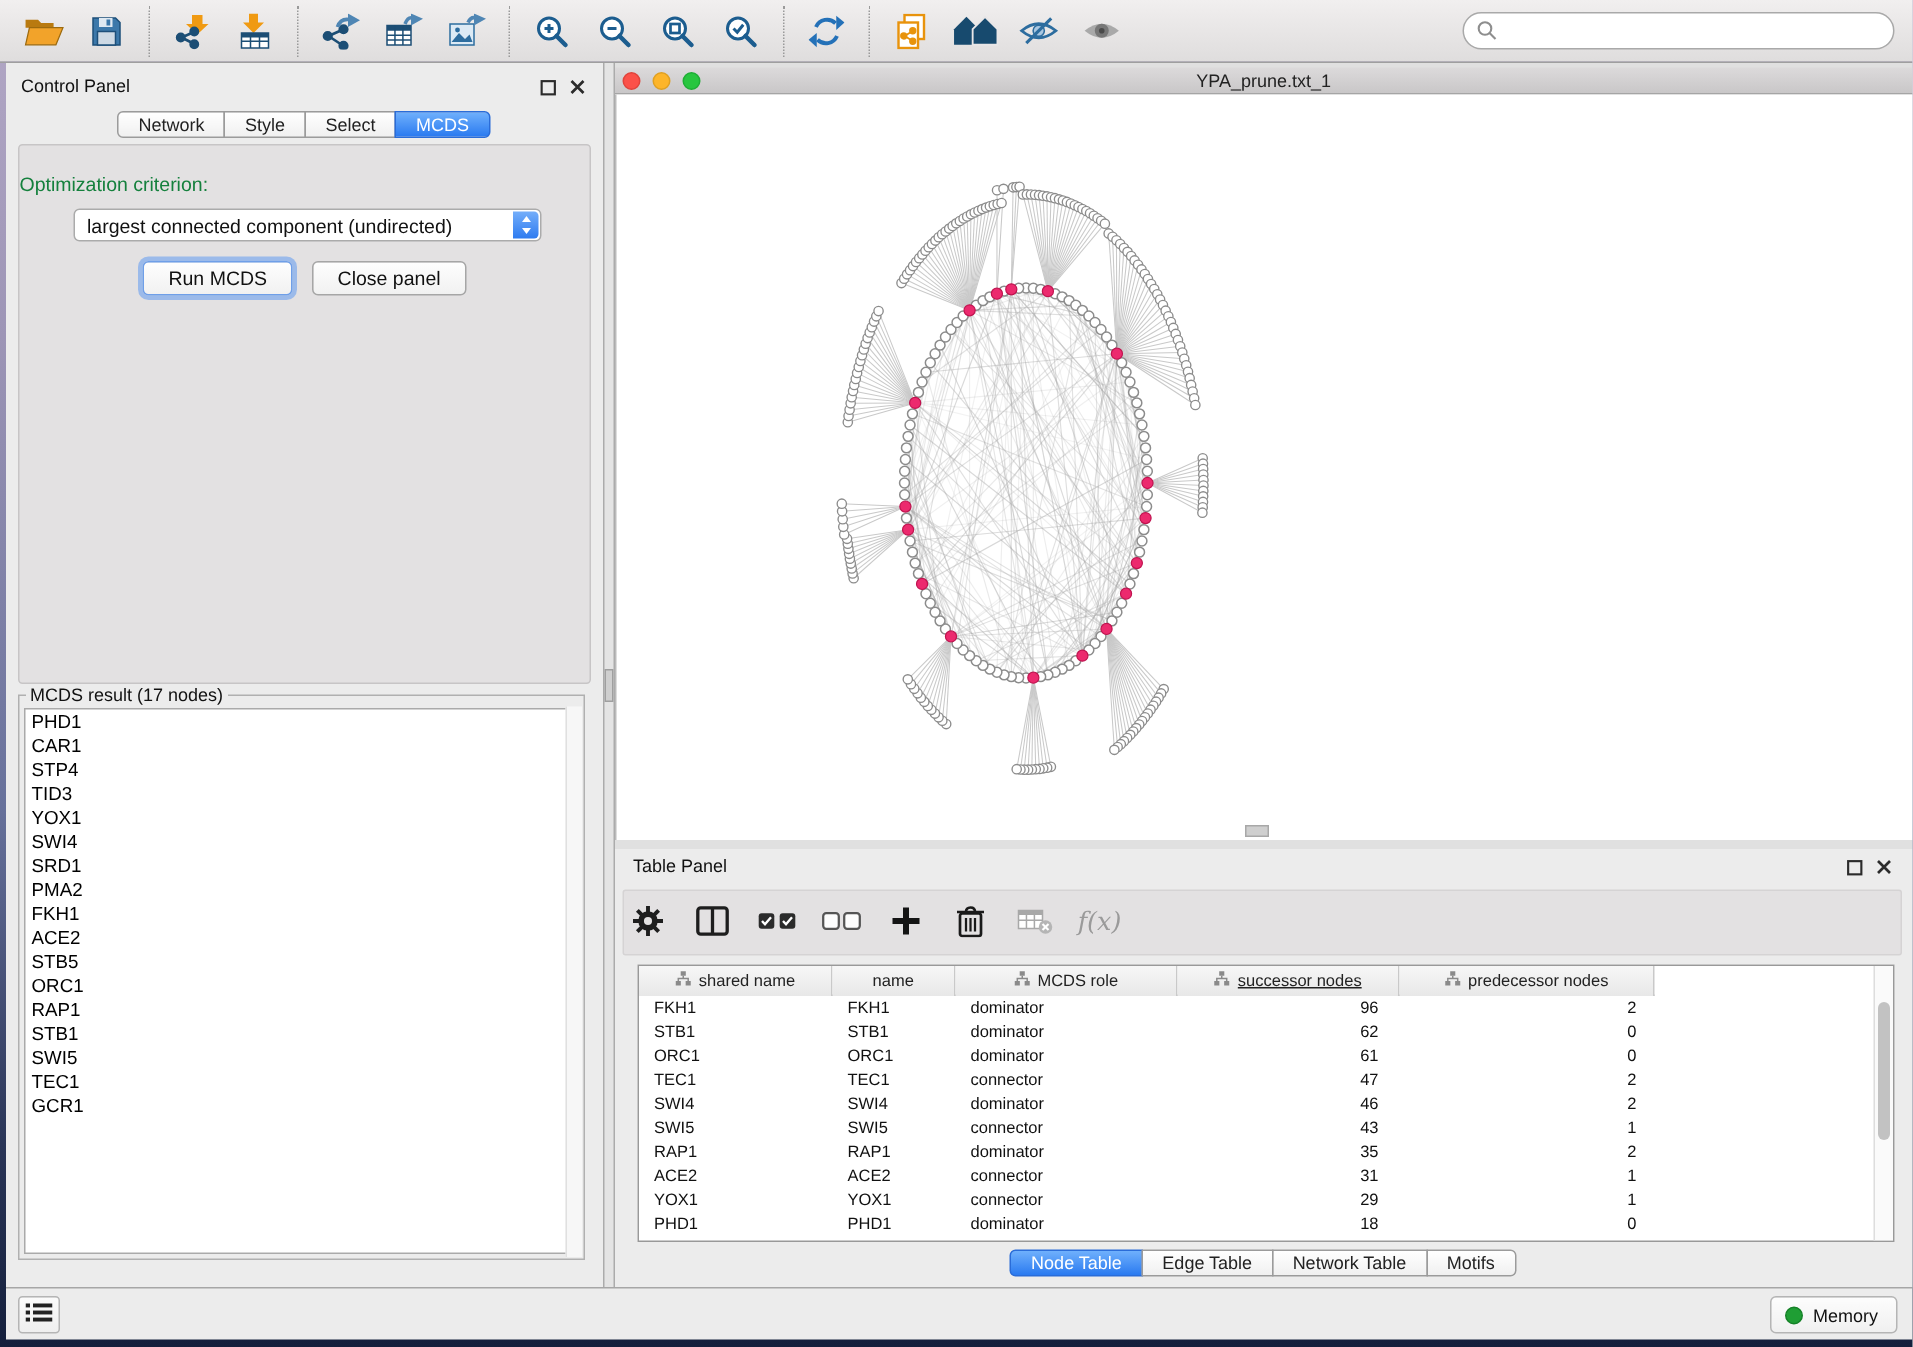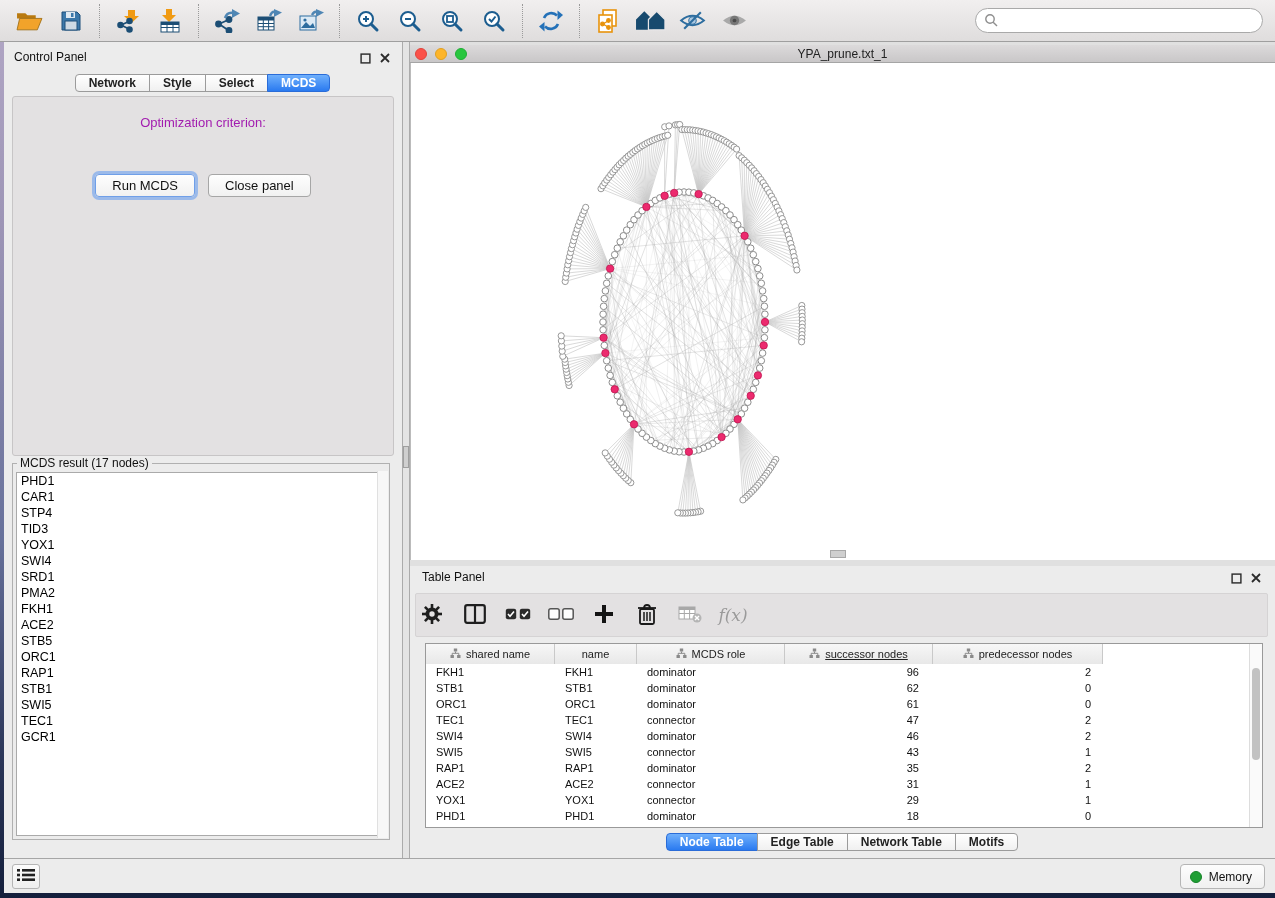--- a/index.html
+++ b/index.html
@@ -25,28 +25,28 @@
   .wall-strip { position:absolute; left:0; top:0; width:4px; height:816px; }
 
   
   .control-panel { position:absolute; left:4px; top:0; width:398px; height:816px; background:#ececec; }
   .cp-title { position:absolute; left:10px; top:8px; font-size:12px; color:#111; }
   .winbtn { position:absolute; width:14px; height:14px; display:flex; align-items:center; justify-content:center; }
   .cp-float { right:30px; top:9px; } .cp-close { right:10px; top:9px; }
 
   .seg-group { position:absolute; top:32px; left:0; width:100%; display:flex; justify-content:center; }
   .seg { height:18px; padding:0 13px; font-size:12px; color:#222; border:1px solid #9b9b9b; margin-left:-1px;
-    background:linear-gradient(#ffffff,#f0f0f0); display:flex; align-items:center; cursor:default;font-weight:bold; }
+    background:linear-gradient(#ffffff,#f0f0f0); display:flex; align-items:center; cursor:default; }
   button.seg:first-of-type { border-radius:4px 0 0 4px; }
   button.seg:last-of-type  { border-radius:0 4px 4px 0; }
   .seg.selected { background:linear-gradient(#6fb0fc,#2a7af0); border-color:#2a6cd8; color:#fff; }
 
   .cp-inset { position:absolute; left:8px; right:8px; top:54px; height:360px;
     background:#e3e1e2; border:1px solid #c7c5c6; border-radius:3px; }
-  .opt-label { position:absolute; top:18px; left:0; width:100%; text-align:center; font-size:13px; color:#a21caf; }
+  .opt-label { position:absolute; top:18px; left:0; width:100%; text-align:left; font-size:13px; color:#15803d; }
   .mac-select { position:absolute; left:36px; top:42px; width:312px; height:22px; background:#fff;
     border:1px solid #ababab; border-radius:4px; display:flex; align-items:center; padding-left:8px;
     font-size:13px; color:#111; }
   .mac-select .stepper { position:absolute; right:1px; top:1px; bottom:1px; width:17px; border-radius:0 3px 3px 0;
     background:linear-gradient(#74aefa,#2e7bf0); display:flex; align-items:center; justify-content:center; }
   .btn-row { position:absolute; top:77px; left:0; width:100%; display:flex; justify-content:center; gap:13px; }
   .mac-btn { height:23px; padding:0 16px; font-size:13px; color:#111; background:linear-gradient(#fefefe,#f1f1f1);
     border:1px solid #a6a6a6; border-radius:4px; }
   .mac-btn.focused { box-shadow:0 0 0 3px rgba(106,160,240,.6); border-color:#6f9fe8; }
 
@@ -325,20 +325,29 @@
       <div class="seg-group">
 
       <button class="seg">Network</button>
           <button class="seg">Style</button>
           <button class="seg">Select</button>
           <button class="seg selected">MCDS</button>
         </div>
 
       <div class="cp-inset">
         <div class="opt-label">Optimization criterion:</div>
+        <div class="mac-select">
+          <span>largest connected component (undirected)</span>
+          <div class="stepper">
+              <svg width="8" height="14" viewBox="0 0 8 14">
+                <polygon points="4,1 7,5 1,5" fill="#fff"></polygon>
+                <polygon points="4,13 7,9 1,9" fill="#fff"></polygon>
+              </svg>
+            </div>
+        </div>
         <div class="btn-row">
           <button class="mac-btn focused">Run MCDS</button>
           <button class="mac-btn">Close panel</button>
         </div>
       </div>
 
       <fieldset class="mcds-fieldset">
         <legend>MCDS result (17 nodes)</legend>
         <div class="mcds-list">
 

